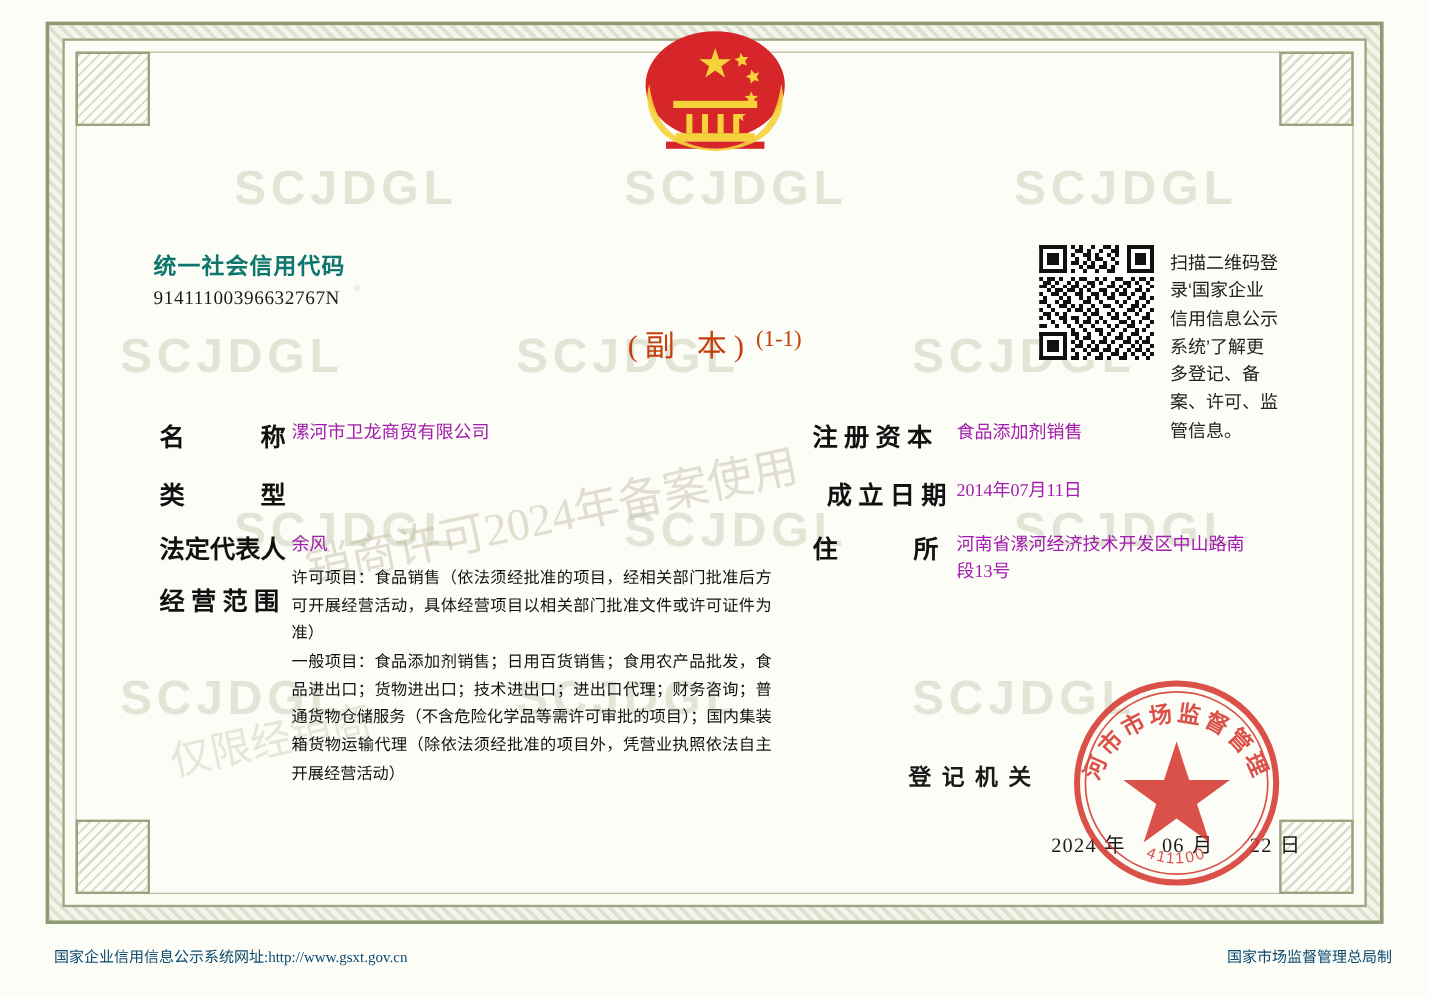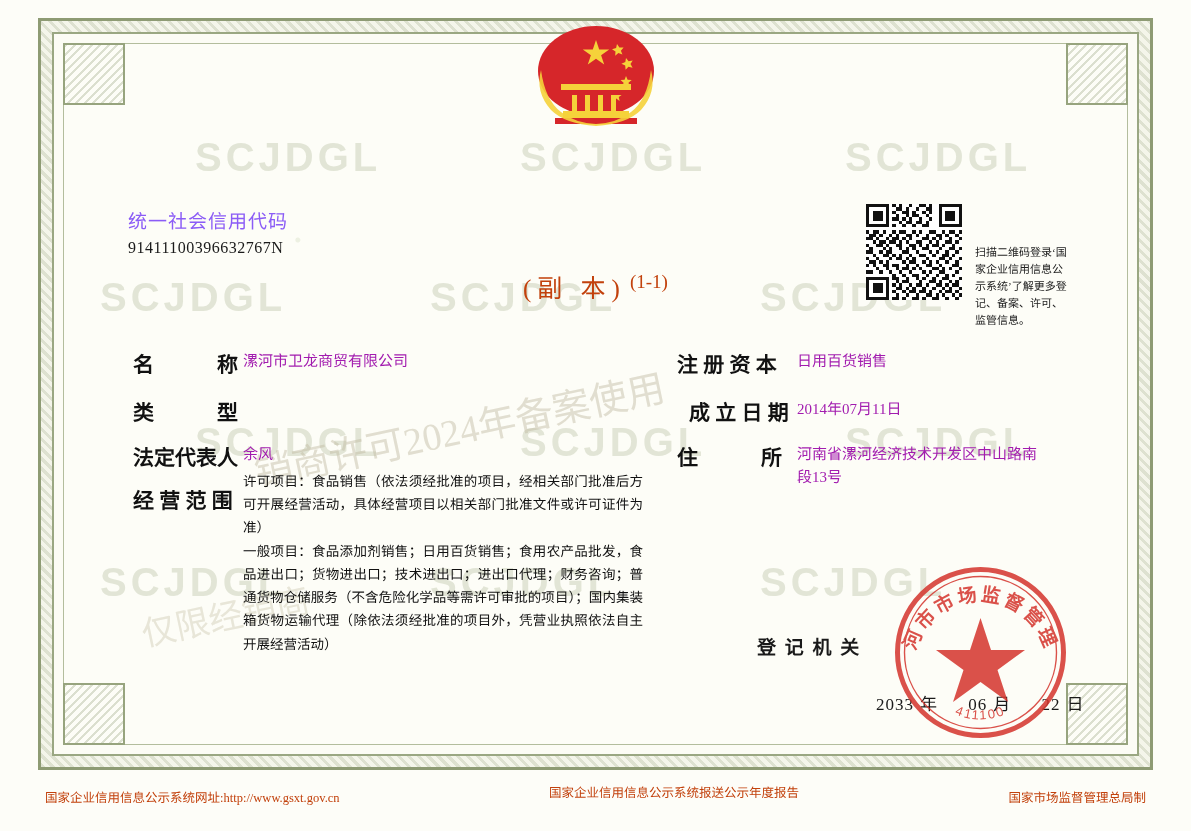--- a/index.html
+++ b/index.html
@@ -145,48 +145,47 @@
   
   .credit-block {
     position: absolute;
     left: 128px;
     top: 206px;
     z-index: 5;
   }
   .credit-label {
     font-size: 19px;
     letter-spacing: 1px;
-    font-weight: normal;
-    color: #8b5cf6;
+    font-weight: bold;
+    color: #0f766e;
   }
   .credit-value {
     font-size: 16px;
     margin-top: 6px;
     letter-spacing: 0.5px;
     font-family: "Liberation Serif", serif;
   }
 
   
   .qr-wrap {
     position: absolute;
     left: 866px;
     top: 204px;
     z-index: 5;
   }
   .qr-note {
     position: absolute;
     left: 975px;
     top: 208px;
     width: 92px;
-    font-size: 11px;
+    font-size: 15px;
     line-height: 1.55;
     color: #222;
     z-index: 5;
-    font-family: Liberation Serif, serif;
-    margin-top: 36px;
+    font-family: Liberation Sans, sans-serif;
   }
 
   
   .fields {
     position: absolute;
     left: 0; top: 0; right: 0; bottom: 0;
     z-index: 5;
   }
   .f-label {
     position: absolute;
@@ -242,27 +241,27 @@
     width: 185px;
     height: 185px;
     z-index: 6;
     opacity: 0.85;
   }
 
   
   .footer {
     position: absolute;
     left: 45px;
-    right: 45px;
+    right: 31px;
     top: 783px;
     display: flex;
     justify-content: space-between;
     align-items: flex-start;
     font-size: 12.5px;
-    color: #c2410c;
+    color: #0c4a6e;
     z-index: 5;
   }
   .footer .mid {
     text-align: center;
     line-height: 1.6;
   }
   .footer .left, .footer .right {
     white-space: nowrap;
     padding-top: 4px;
   }
@@ -579,21 +578,21 @@
     <div class="f-label" style="left:133px; top:396px;">类　　　型</div>
 
     <div class="f-label" style="left:133px; top:441px;">法定代表人</div>
     <div class="f-value" style="left:243px; top:443px;">余风</div>
 
     <div class="f-label" style="left:133px; top:484px;">经 营 范 围</div>
     <div class="scope-value" style="white-space: pre-line;">许可项目：食品销售（依法须经批准的项目，经相关部门批准后方可开展经营活动，具体经营项目以相关部门批准文件或许可证件为准）
 一般项目：食品添加剂销售；日用百货销售；食用农产品批发，食品进出口；货物进出口；技术进出口；进出口代理；财务咨询；普通货物仓储服务（不含危险化学品等需许可审批的项目）；国内集装箱货物运输代理（除依法须经批准的项目外，凭营业执照依法自主开展经营活动）</div>
 
     <div class="f-label" style="left:677px; top:348px;">注 册 资 本</div>
-    <div class="f-value" style="left:797px; top:350px;">日用百货销售</div>
+    <div class="f-value" style="left:797px; top:350px;">食品添加剂销售</div>
 
     <div class="f-label" style="left:677px; top:396px;margin-left:12px;">成 立 日 期</div>
     <div class="f-value" style="left:797px; top:398px;">2014年07月11日</div>
 
     <div class="f-label" style="left:677px; top:441px;">住　　　所</div>
     <div class="f-value" style="left:797px; top:443px; width:250px;">河南省漯河经济技术开发区中山路南段13号</div>
   </div>
 
   <div class="registry-label">登 记 机 关</div>
 
@@ -605,26 +604,25 @@
     <text font-size="19" fill="#d4342c" font-family="'Liberation Serif', serif" font-weight="bold" letter-spacing="3">
       <textPath href="#sealArcTop" startOffset="50%" text-anchor="middle">漯河市市场监督管理局</textPath>
     </text>
     <path id="sealArcBottom" d="M 34 118 A 62 62 0 0 0 151 118" fill="none"></path>
     <text font-size="13" fill="#d4342c" font-family="'Liberation Sans', sans-serif" letter-spacing="2">
       <textPath href="#sealArcBottom" startOffset="50%" text-anchor="middle">411100</textPath>
     </text>
   </svg>
 
   <div class="date-row">
-    <span>2033</span><span>年</span>
+    <span>2024</span><span>年</span>
     <span style="margin-left:22px;">06</span><span>月</span>
     <span style="margin-left:22px;">22</span><span>日</span>
   </div>
 
   <div class="footer">
     <div class="left">国家企业信用信息公示系统网址:http://www.gsxt.gov.cn</div>
     <div class="mid">
-      <div>国家企业信用信息公示系统报送公示年度报告</div>
     </div>
     <div class="right">国家市场监督管理总局制</div>
   </div>
 
 </div>
 
 </body></html>

